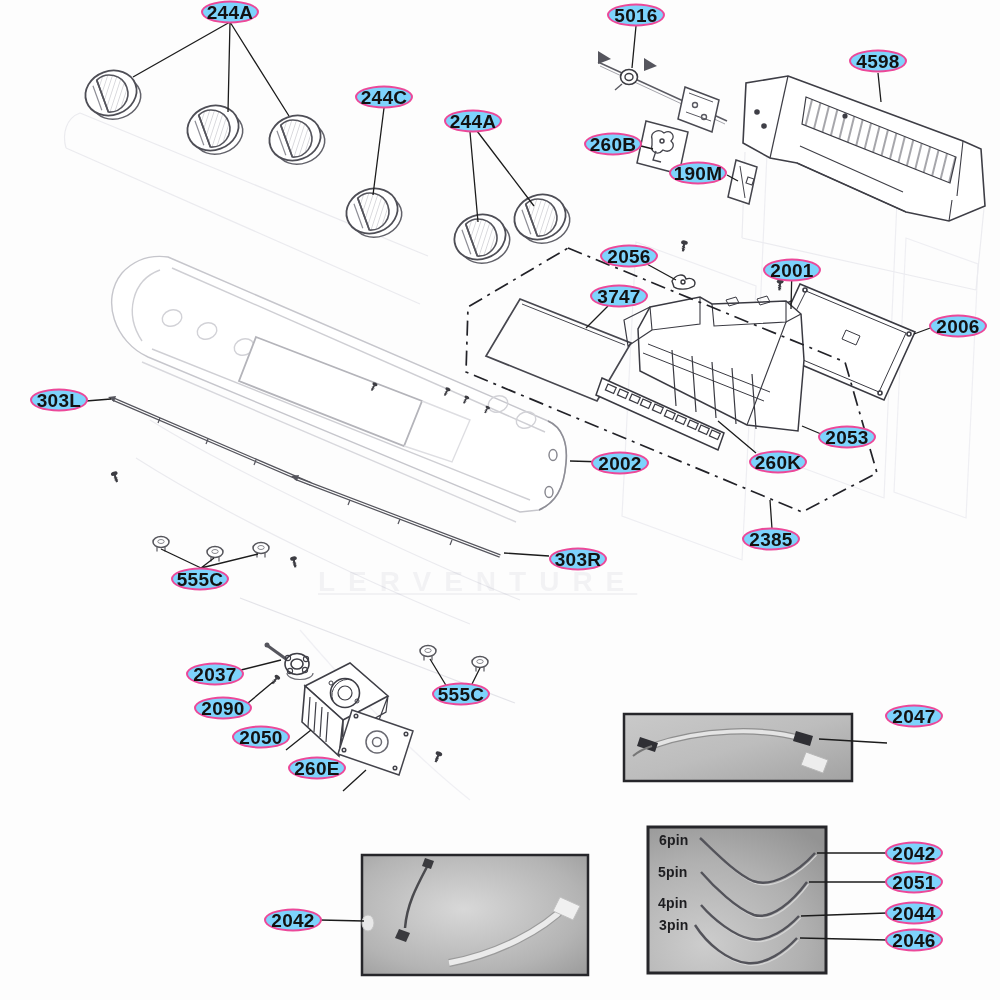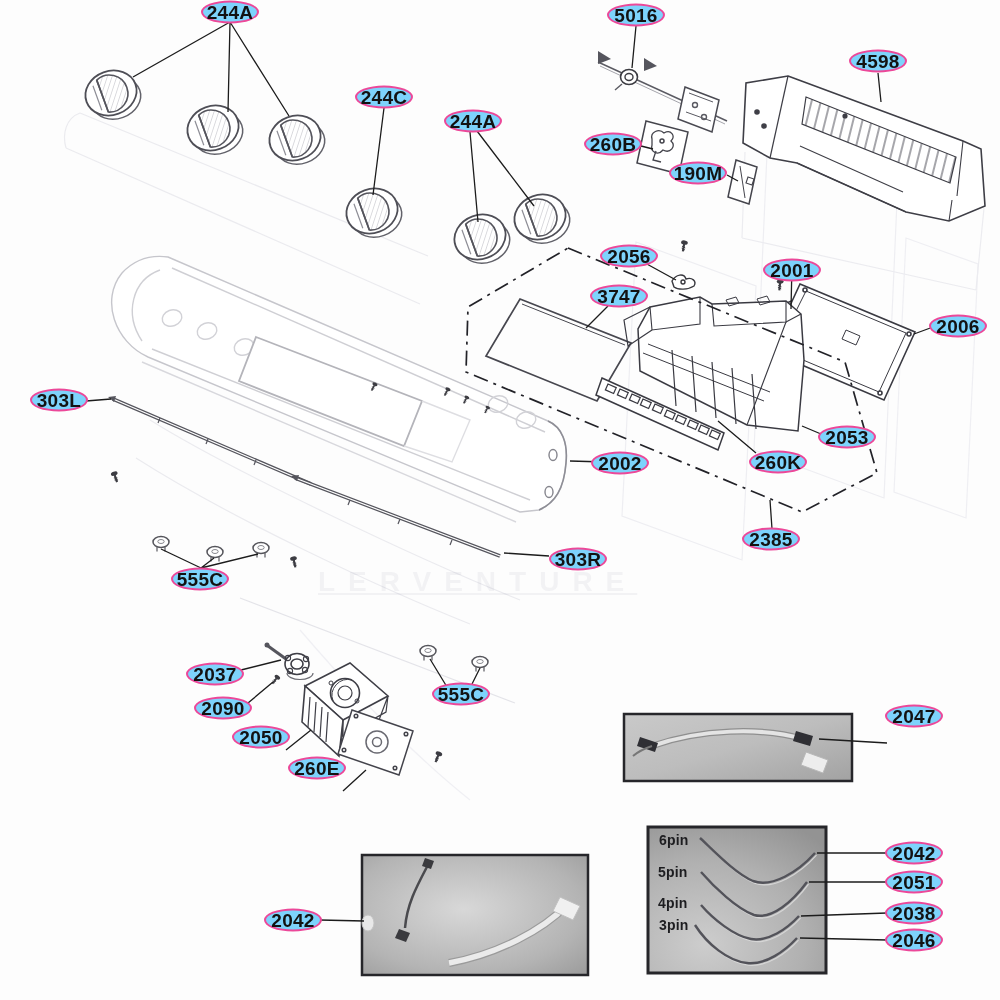--- a/index.html
+++ b/index.html
@@ -359,21 +359,21 @@
 <div class="lbl" style="left:200px;top:579px">555C</div>
 <div class="lbl" style="left:215px;top:674px">2037</div>
 <div class="lbl" style="left:223px;top:708px">2090</div>
 <div class="lbl" style="left:261px;top:737px">2050</div>
 <div class="lbl" style="left:317px;top:768px">260E</div>
 <div class="lbl" style="left:461px;top:694px">555C</div>
 <div class="lbl" style="left:914px;top:716px">2047</div>
 <div class="lbl" style="left:293px;top:920px">2042</div>
 <div class="lbl" style="left:914px;top:853px">2042</div>
 <div class="lbl" style="left:914px;top:882px">2051</div>
-<div class="lbl" style="left:914px;top:913px">2038</div>
+<div class="lbl" style="left:914px;top:913px">2044</div>
 <div class="lbl" style="left:914px;top:940px">2046</div>
 
 <div class="pin" style="left:659px;top:840px">6pin</div>
 <div class="pin" style="left:658px;top:872px">5pin</div>
 <div class="pin" style="left:658px;top:903px">4pin</div>
 <div class="pin" style="left:659px;top:925px">3pin</div>
 
 </div>
 
 </body></html>

